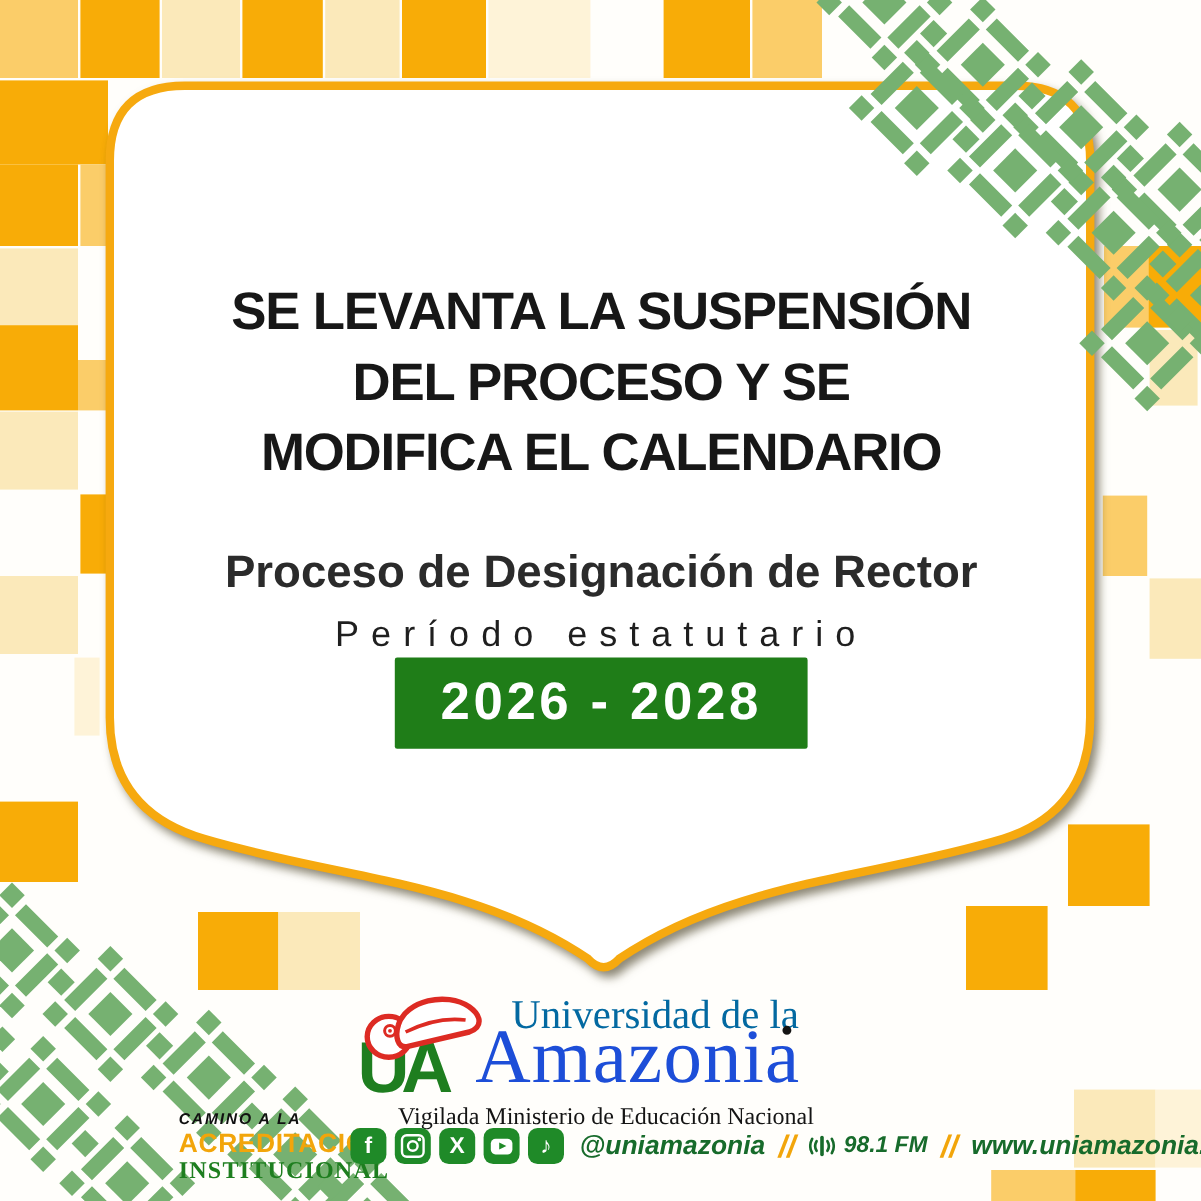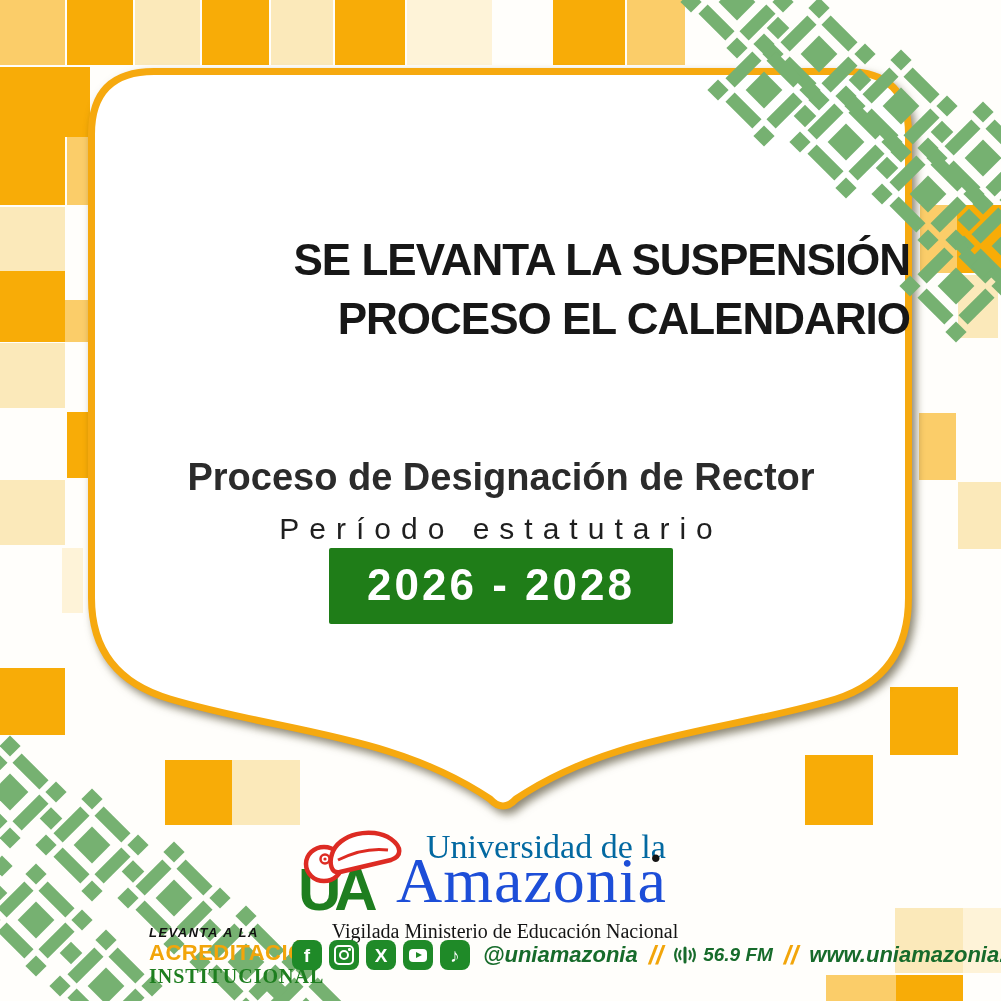--- a/index.html
+++ b/index.html
@@ -1,21 +1,21 @@
 <!DOCTYPE html>
 <html style="--accent-yellow: #F6A90F; --badge-green: #1F7D18; --brand-green: #1E7E1F; --social-green: #1F8A28; --link-green: #176B2B; --accr-orange: #F2A50A; --toucan-red: #DD2B23; --orn-green: #76B171;"><head>
 <meta charset="utf-8">
 <style>
   html,body{margin:0;padding:0;background:#fff;}
   .stage{position:relative;width:1001px;height:1001px;overflow:hidden;background:#fffefb;
          font-family:"Liberation Sans",sans-serif;}
   .abs{position:absolute;}
   svg{display:block;}
   
-  .title{left:92px;top:230px;width:818px;text-align:right;
+  .title{left:92px;top:230px;width:818px;text-align:center;
          font-weight:bold;font-size:44px;line-height:59px;letter-spacing:-1px;color:#171717;}
   .title div{white-space:nowrap;}
   .subtitle{left:92px;top:456px;width:818px;text-align:center;
             font-weight:bold;font-size:38px;color:#2b2b2b;white-space:nowrap;}
   .period{left:92px;top:512px;width:818px;text-align:center;
           font-size:30px;letter-spacing:10px;color:#1f1f1f;white-space:nowrap;}
   .badge-wrap{left:92px;top:548px;width:818px;text-align:center;}
   .badge{display:inline-block;background:var(--badge-green);color:#fff;
          font-weight:bold;font-size:44px;letter-spacing:3px;
          padding:12px 38px 14px 38px;border-radius:2px;}
@@ -140,21 +140,22 @@
       <use href="#dia" x="276" y="989"></use>
       <use href="#knot" x="-44" y="866"></use>
       <use href="#knot" x="36" y="920"></use>
       <use href="#knot" x="106" y="986"></use>
       <use href="#dia" x="-4" y="893"></use>
       <use href="#dia" x="71" y="953"></use>
     </svg>
 
   <div class="abs title">
     <div>SE LEVANTA LA SUSPENSIÓN</div>
-    <div>PROCESO EL CALENDARIO</div>
+    <div>DEL PROCESO Y SE</div>
+    <div>MODIFICA EL CALENDARIO</div>
   </div>
   <div class="abs period">Período estatutario</div>
   <div class="abs subtitle">Proceso de Designación de Rector</div>
   <div class="abs badge-wrap">
     <span class="badge">2026 - 2028</span>
   </div>
 
   <div class="abs logo">
     <svg class="abs" width="110" height="96" viewBox="0 0 110 96" style="left:0;top:4px;">
       <text x="0" y="88" font-family="Liberation Sans, sans-serif" font-weight="bold" font-size="60" letter-spacing="-7" fill="var(--brand-green)">UA</text>
@@ -164,21 +165,21 @@
       <circle cx="27" cy="37" r="4.5" fill="#fff" stroke="var(--toucan-red)" stroke-width="2.5"></circle>
       <circle cx="27" cy="37" r="1.6" fill="var(--toucan-red)"></circle>
     </svg>
     <span class="uline1">Universidad de la</span>
     <span class="udot">.</span>
     <span class="uline2">Amazonia</span>
     <span class="tagline">Vigilada Ministerio de Educación Nacional</span>
   </div>
 
   <div class="abs accr">
-    <div class="l1">LEVANTA A LA</div>
+    <div class="l1">CAMINO A LA</div>
     <div class="l2">ACREDITACIÓN</div>
     <div class="l3">INSTITUCIONAL</div>
   </div>
 
   <div class="abs social-row">
     <span class="tile">
       <span class="glyph">f</span>
     </span>
     <span class="tile">
       <span class="ig-cam"></span>
@@ -194,18 +195,18 @@
     </span>
     <span class="handle ml6">@uniamazonia</span>
     <span class="sep">//</span>
     <svg width="22" height="22" viewBox="0 0 22 22">
       <line x1="11" y1="4" x2="11" y2="18" stroke="var(--link-green)" stroke-width="3" stroke-linecap="round"></line>
       <path d="M6.5 7 Q4 11 6.5 15" fill="none" stroke="var(--link-green)" stroke-width="2.2" stroke-linecap="round"></path>
       <path d="M15.5 7 Q18 11 15.5 15" fill="none" stroke="var(--link-green)" stroke-width="2.2" stroke-linecap="round"></path>
       <path d="M2.8 5 Q-0.5 11 2.8 17" fill="none" stroke="var(--link-green)" stroke-width="2.2" stroke-linecap="round"></path>
       <path d="M19.2 5 Q22.5 11 19.2 17" fill="none" stroke="var(--link-green)" stroke-width="2.2" stroke-linecap="round"></path>
     </svg>
-    <span class="fm">56.9 FM</span>
+    <span class="fm">98.1 FM</span>
     <span class="sep">//</span>
     <span class="web">www.uniamazonia.edu.co</span>
   </div>
 
 </div>
 
 </body></html>

